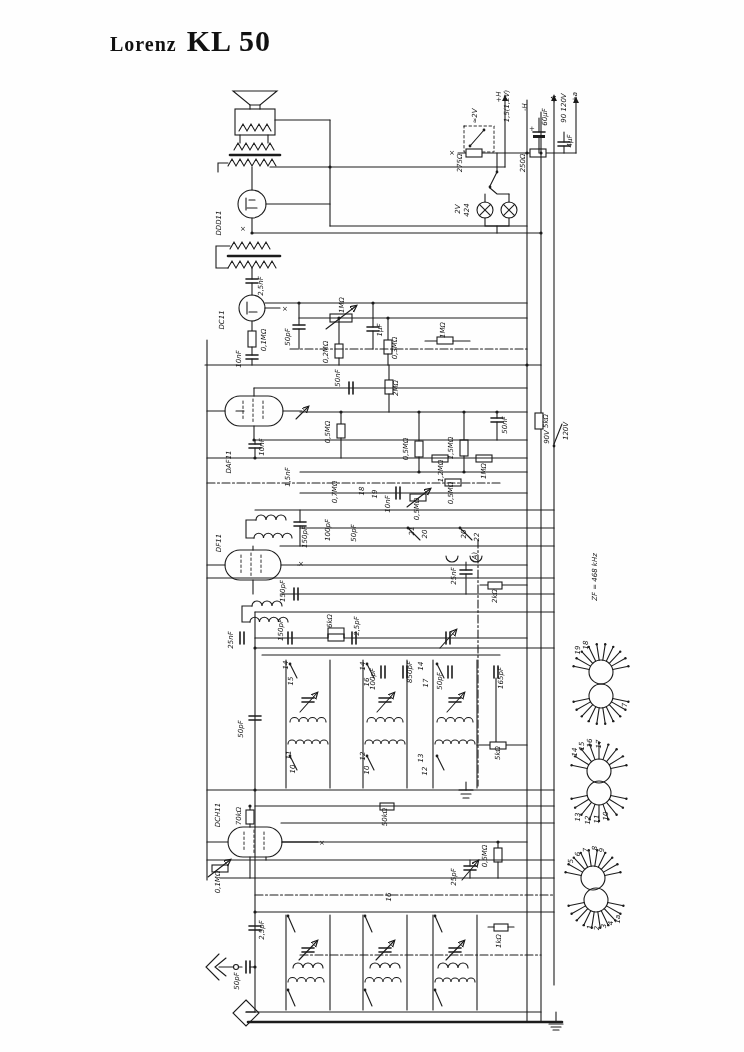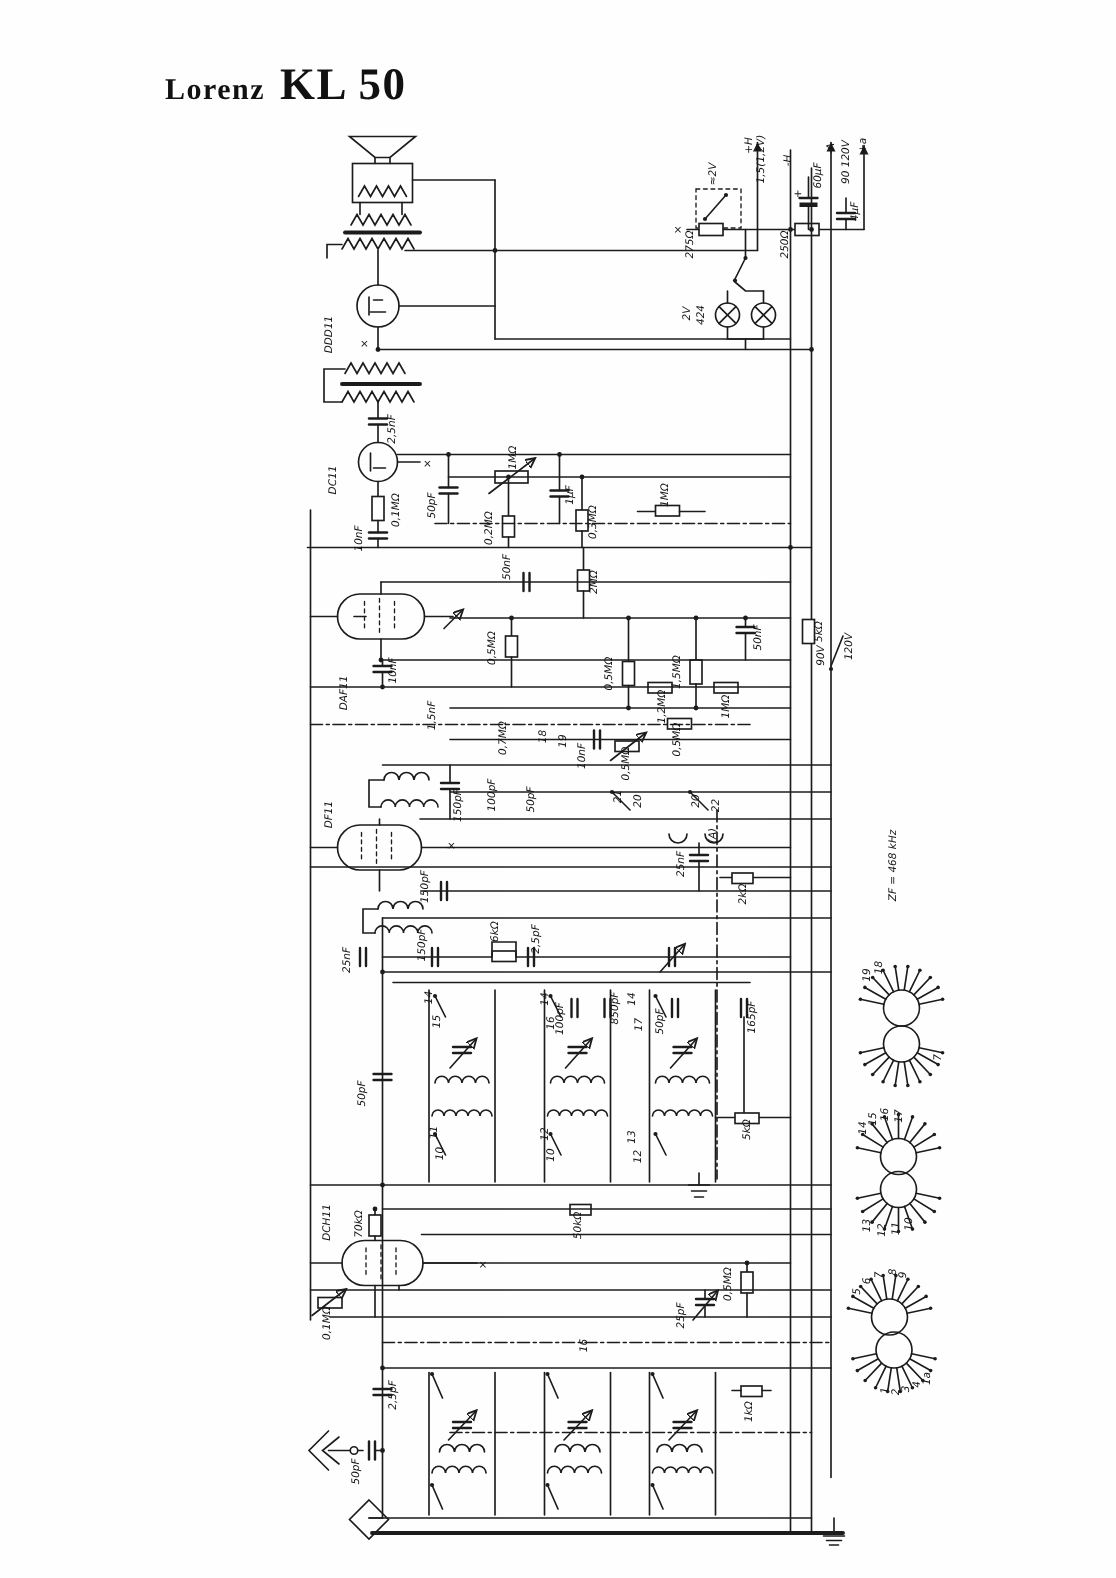--- a/index.html
+++ b/index.html
@@ -1,18 +1,18 @@
 <!DOCTYPE html>
 <html><head>
 <meta charset="utf-8">
 <style>
   html,body{margin:0;padding:0;background:#e8e8e8;}
   .page{position:relative;width:744px;height:1052px;background:#fefefe;overflow:hidden;
         font-family:"Liberation Sans",sans-serif;}
-  .title{position:absolute;left:110px;top:40px;white-space:nowrap;color:#111;}
+  .title{position:absolute;left:110px;top:24px;white-space:nowrap;color:#111;}
   .brand{font:bold 20px "Liberation Serif",serif;letter-spacing:1px;}
   .model{font:bold 30px "Liberation Serif",serif;margin-left:10px;letter-spacing:1px;}
   #schem{position:absolute;left:0;top:0;}
   #schem line,#schem path,#schem polyline,#schem circle,#schem rect,#schem polygon{
       stroke:#1c1c1c;fill:none;stroke-width:1.1;stroke-linecap:round;}
   #schem rect.res{fill:#fff;}
   #schem .cp{stroke-width:1.6;}
   #schem .th{stroke-width:2.6;}
   #schem .dot{fill:#1c1c1c;stroke:none;}
   #schem .dsh{stroke-dasharray:2.5 2.5;stroke-width:.9;}

